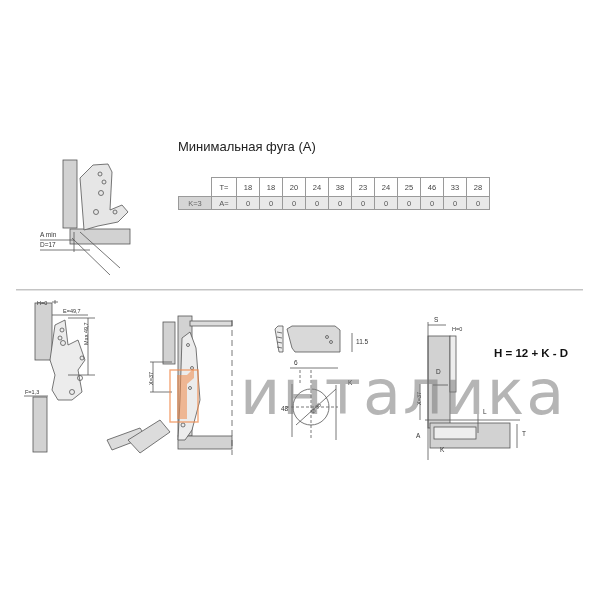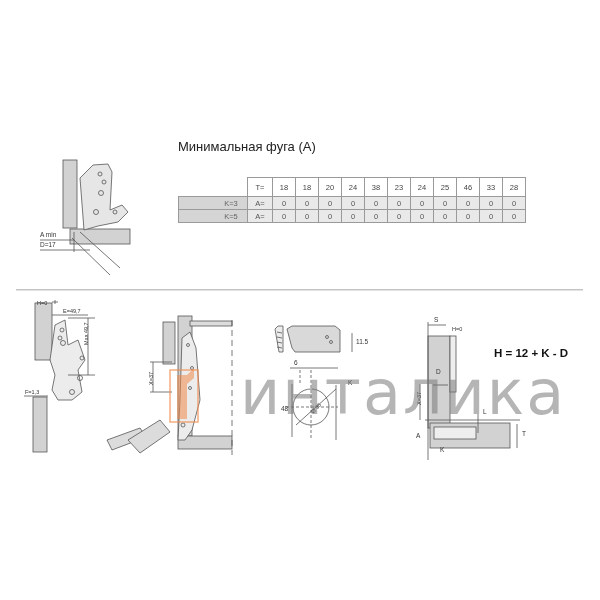--- a/index.html
+++ b/index.html
@@ -3,21 +3,21 @@
 <meta charset="utf-8">
 <style>
   html, body { margin:0; padding:0; background:#ffffff; }
   body { width:600px; height:600px; position:relative; overflow:hidden; font-family:"Liberation Sans", sans-serif; color:#222; }
   .abs { position:absolute; }
   .title { left:178px; top:139px; font-size:13px; font-weight:normal; color:#222; }
   table.gap { position:absolute; left:178px; top:177px; border-collapse:collapse; font-size:7.5px; color:#555; }
   table.gap td { border:1px solid #9a9a9a; text-align:center; height:12px; padding:0; width:22px; }
   table.gap tr.head td { height:18px; background:#fff; color:#444; }
   table.gap tr.head td.blank { border:none; border-bottom:1px solid #9a9a9a; background:#fff; }
-  table.gap td.k { width:32px; background:#d8d8d8; color:#666;padding-left:36px; }
+  table.gap td.k { width:32px; background:#d8d8d8; color:#666; }
   table.gap td.a { width:24px; }
   table.gap tr.row td { background:#e9e9e9; }
   table.gap tr.row td.k { background:#d5d5d5; }
   .sep { left:16px; top:289px; width:567px; height:1px; background:#c4c4c4; border-bottom:1px solid #e2e2e2; }
   .formula { left:458px; top:347px; font-size:11.5px; font-weight:bold; color:#111;margin-left:36px; }
   .lbl { font-size:6.5px; color:#333; white-space:nowrap; }
   svg { position:absolute; left:0; top:0; }
   .wm { left:208px; top:362px; font-size:62px; color:rgba(120,120,120,0.55); letter-spacing:2px; font-family:"DejaVu Sans", sans-serif; font-weight:normal; line-height:1;margin-left:32px; }
 </style>
 </head>
@@ -37,35 +37,20 @@
     <td>38</td>
     <td>23</td>
     <td>24</td>
     <td>25</td>
     <td>46</td>
     <td>33</td>
     <td>28</td>
   </tr>
   <tr class="row">
     <td class="k">K=3</td>
-    <td class="a">A=</td>
-    <td>0</td>
-    <td>0</td>
-    <td>0</td>
-    <td>0</td>
-    <td>0</td>
-    <td>0</td>
-    <td>0</td>
-    <td>0</td>
-    <td>0</td>
-    <td>0</td>
-    <td>0</td>
-  </tr>
-  <tr class="row">
-    <td class="k">K=5</td>
     <td class="a">A=</td>
     <td>0</td>
     <td>0</td>
     <td>0</td>
     <td>0</td>
     <td>0</td>
     <td>0</td>
     <td>0</td>
     <td>0</td>
     <td>0</td>

